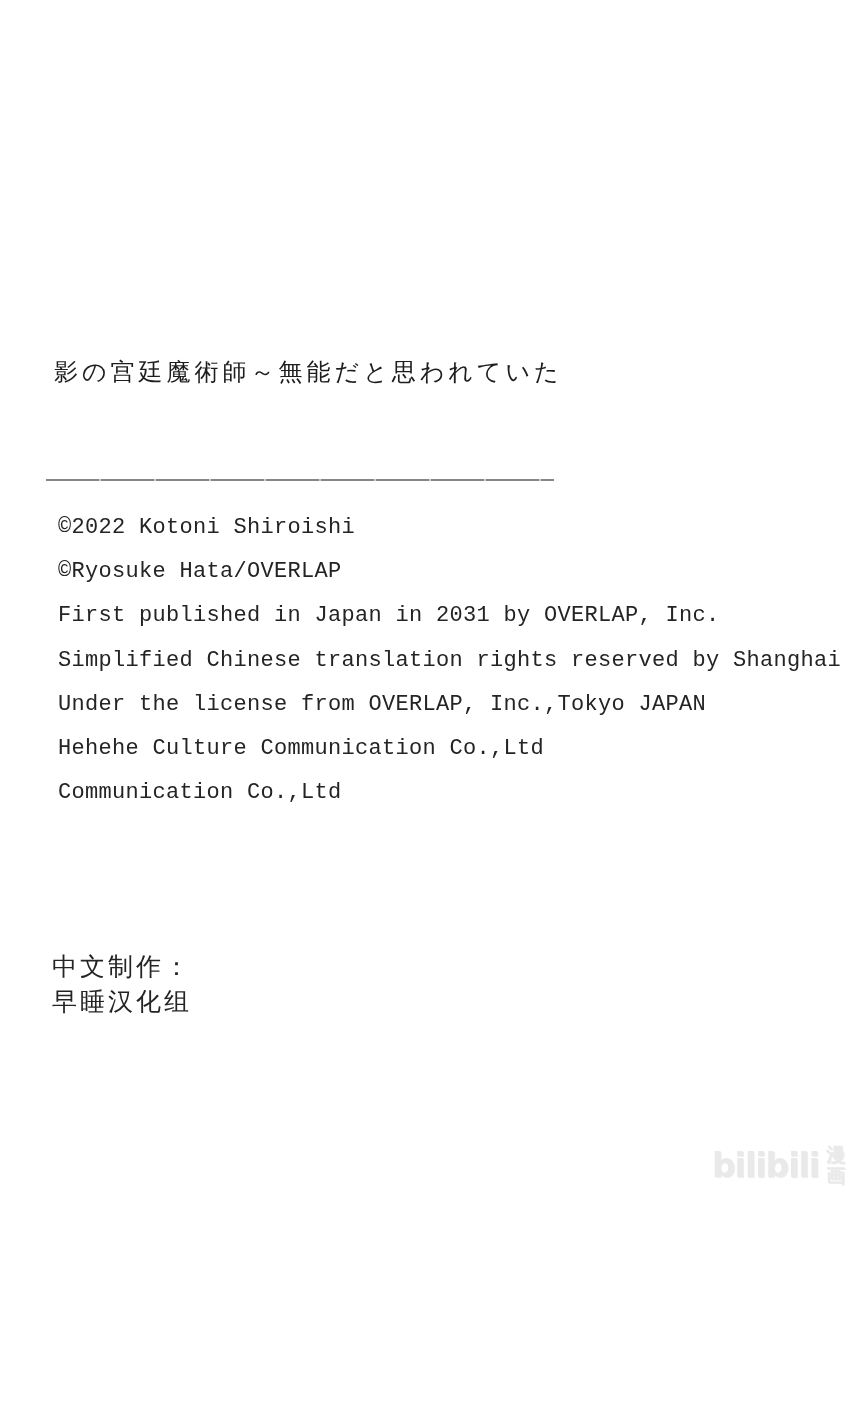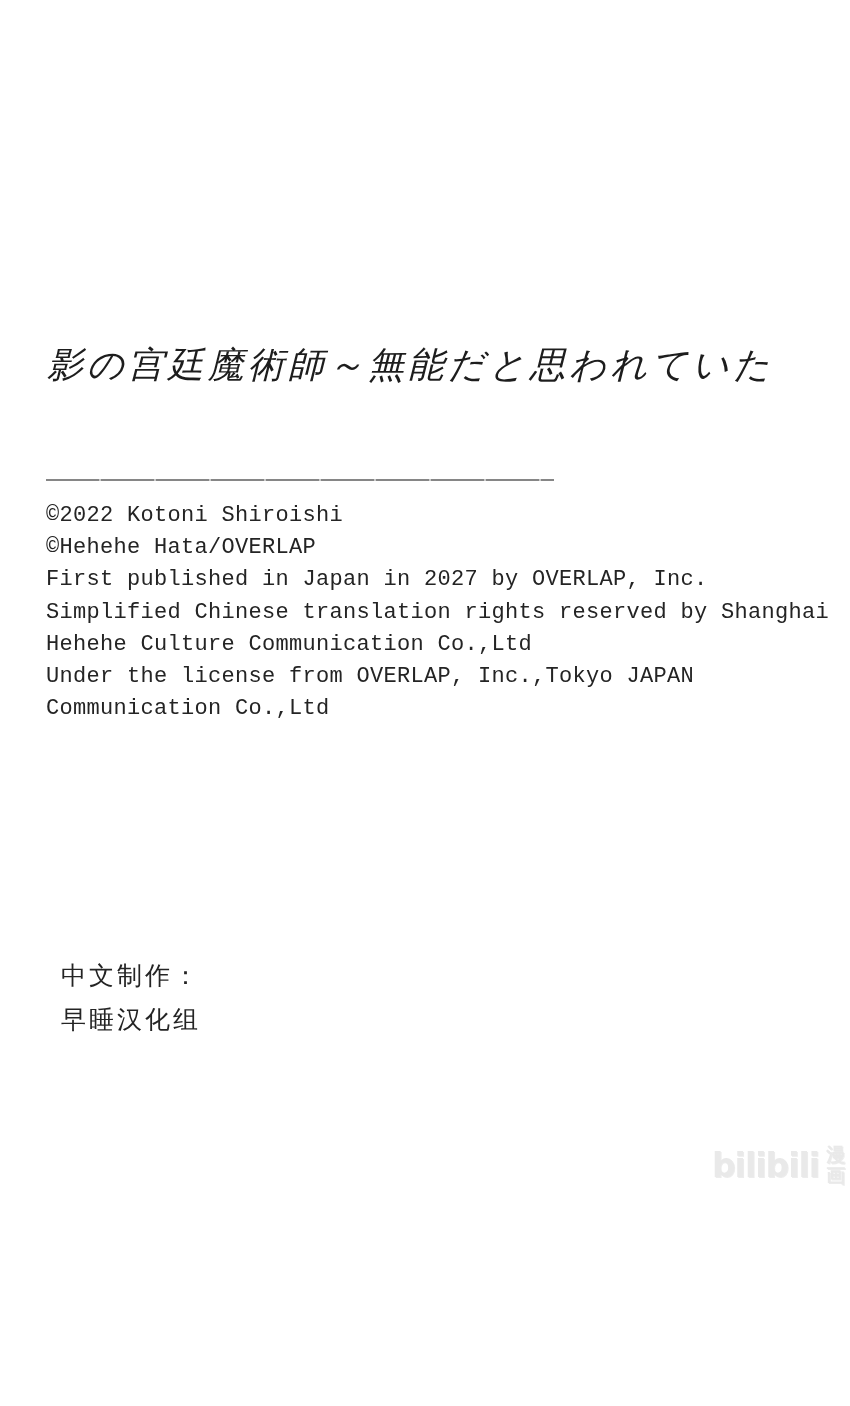--- a/index.html
+++ b/index.html
@@ -13,28 +13,27 @@
     height: 1406px;
     background: #ffffff;
     overflow: hidden;
     font-family: "Liberation Serif", "DejaVu Serif", serif;
     color: #232323;
   }
   .title {
     position: absolute;
     left: 47px;
     top: 332px;
-    margin: 0;
-    font-size: 36px;
+    margin: 7px;
+    font-size: 24px;
     font-weight: 400;
     line-height: 66px;
     letter-spacing: 4px;
     color: #1d1d1d;
     white-space: nowrap;
-    font-style: italic;
   }
   .title .title-line { display: block; }
   .divider {
     position: absolute;
     left: 46px;
     top: 479px;
     width: 508px;
     height: 2px;
     background: repeating-linear-gradient(
       90deg,
@@ -46,31 +45,31 @@
     position: absolute;
     left: 46px;
     top: 500px;
     font-family: "Liberation Mono", "DejaVu Sans Mono", monospace;
     font-size: 22px;
     line-height: 32.2px;
     letter-spacing: 0.3px;
     color: #242424;
     white-space: nowrap;
   }
-  .copyright p { margin: 0; }
+  .copyright p { margin: 12px; }
   .credits {
     position: absolute;
     left: 49px;
     top: 948px;
     font-size: 25px;
     line-height: 32px;
     letter-spacing: 3px;
     color: #242424;
   }
-  .credits p { margin: 12px; }
+  .credits p { margin: 3px; }
   .watermark {
     position: absolute;
     left: 712px;
     top: 1144px;
     display: flex;
     align-items: center;
     gap: 7px;
     color: #e9e9e9;
     user-select: none;
   }
@@ -97,25 +96,25 @@
 <div class="page">
 
   <h1 class="title">
     <span class="title-line">影の宫廷魔術師～無能だと思われていた</span>
   </h1>
 
   <div class="divider"></div>
 
   <div class="copyright">
     <p>©2022 Kotoni Shiroishi</p>
-    <p>©Hehehe Hata/OVERLAP</p>
-    <p>First published in Japan in 2027 by OVERLAP, Inc.</p>
+    <p>©Ryosuke Hata/OVERLAP</p>
+    <p>First published in Japan in 2031 by OVERLAP, Inc.</p>
     <p>Simplified Chinese translation rights reserved by Shanghai</p>
+    <p>Under the license from OVERLAP, Inc.,Tokyo JAPAN</p>
     <p>Hehehe Culture Communication Co.,Ltd</p>
-    <p>Under the license from OVERLAP, Inc.,Tokyo JAPAN</p>
     <p>Communication Co.,Ltd</p>
   </div>
 
   <div class="credits">
     <p>中文制作：</p>
     <p>早睡汉化组</p>
   </div>
 
   <div class="watermark">
     <span class="wm-logo">bilibili</span>

